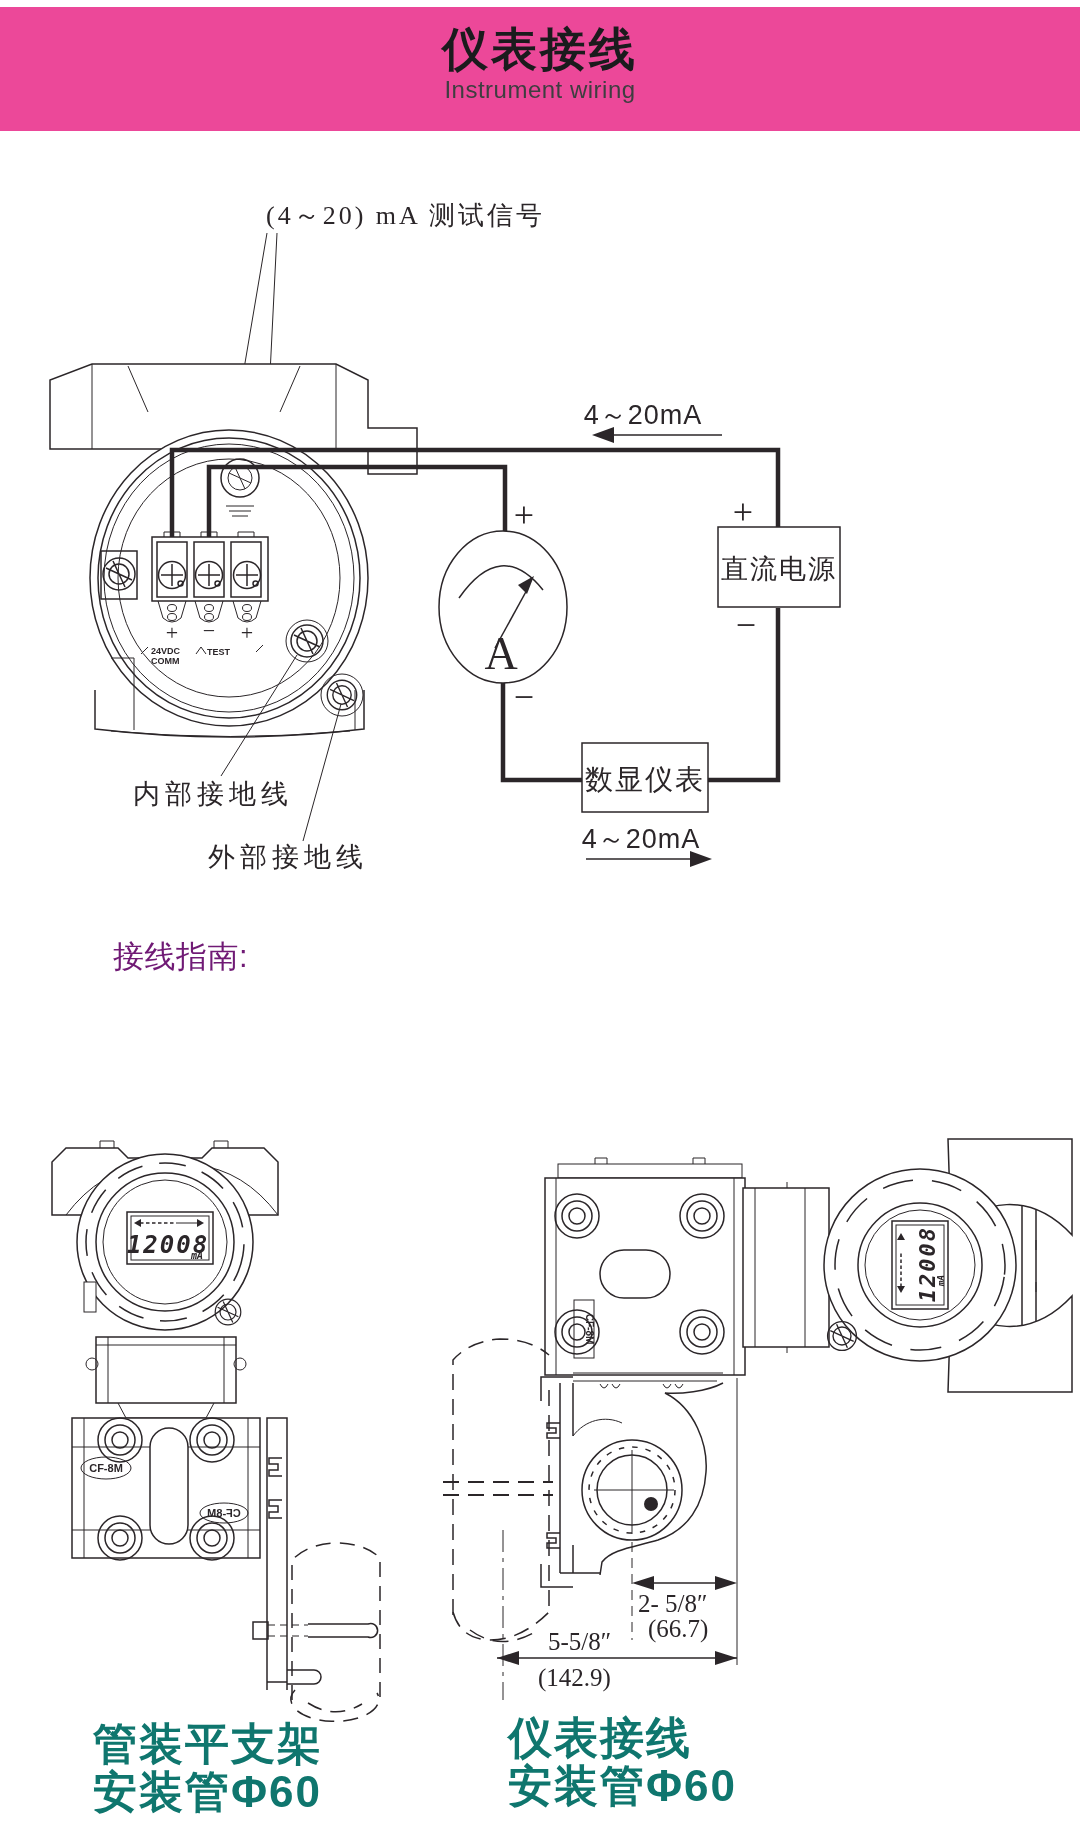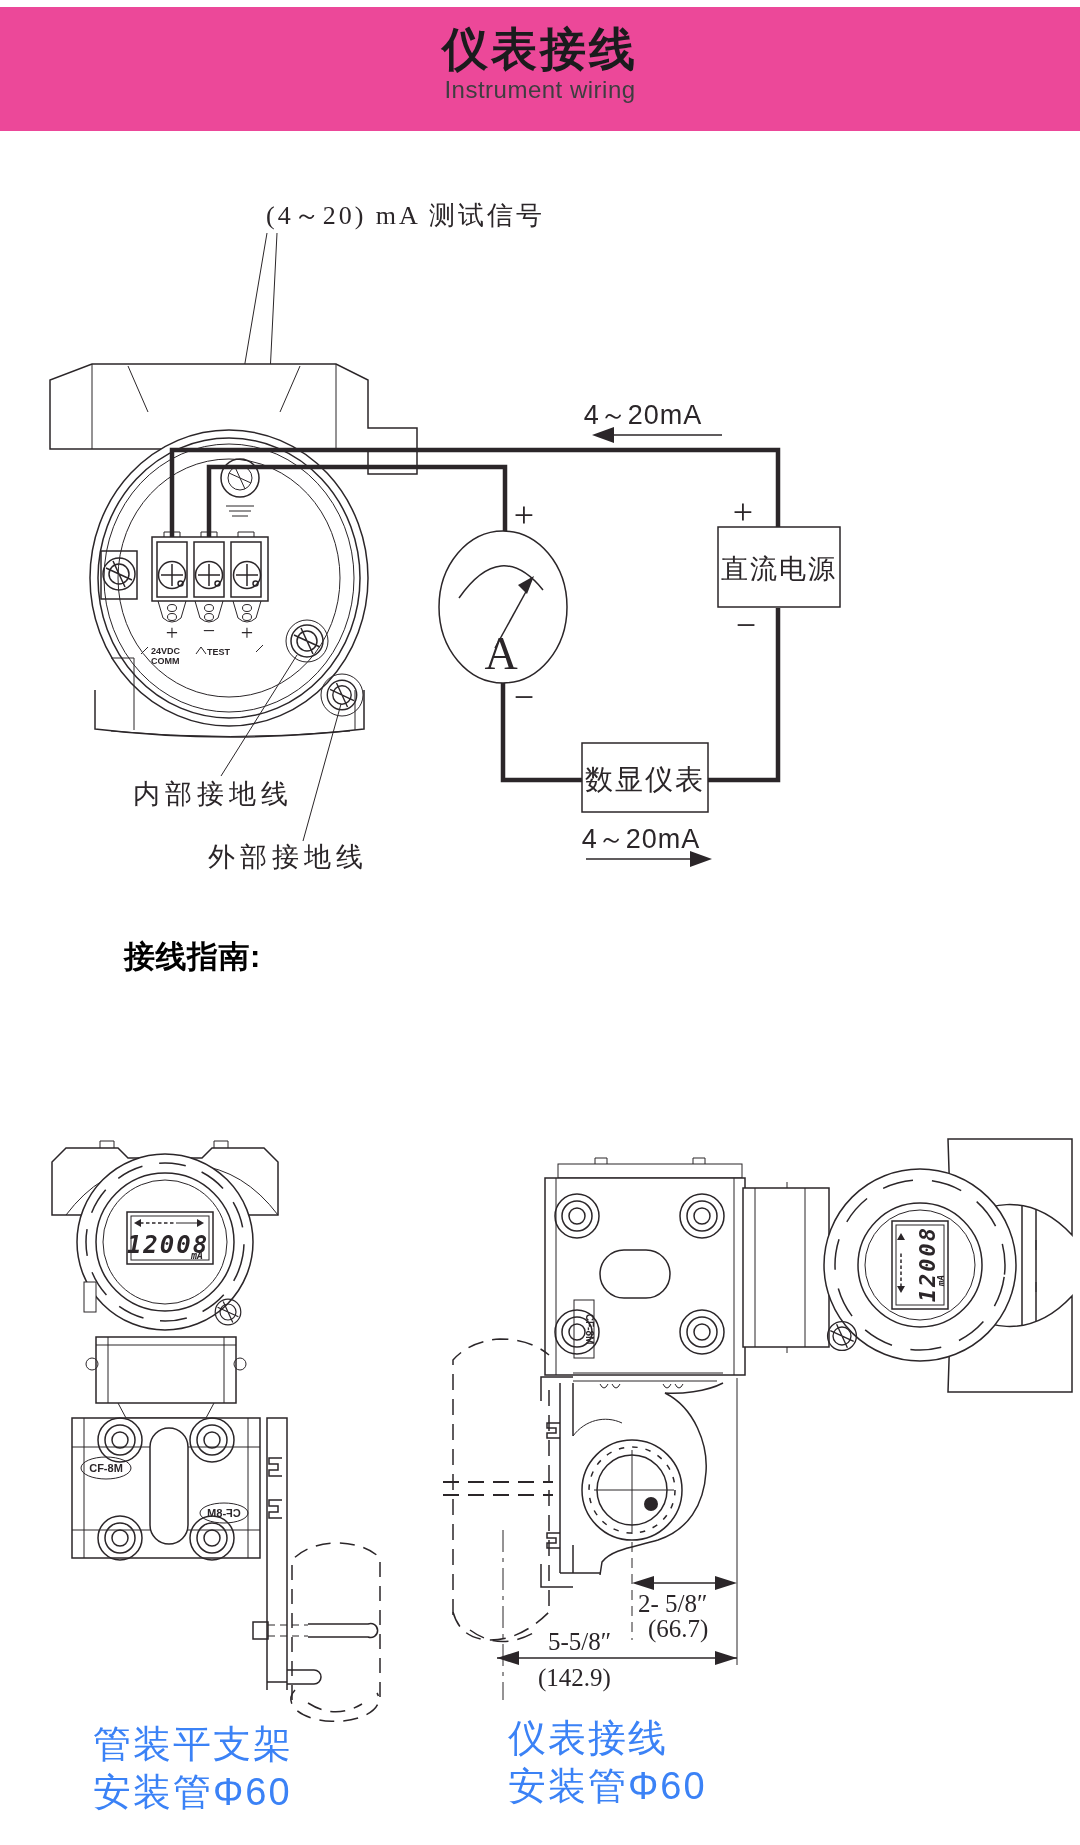--- a/index.html
+++ b/index.html
@@ -13,23 +13,23 @@
   .header .sub{font-size:24px;color:#3e3e40;letter-spacing:0.5px}
   svg.art{position:absolute;left:0;top:0}
   .ln{fill:none;stroke:#2b2629;stroke-width:1.5}
   .thin{stroke-width:1}
   .thk{stroke-width:4.5}
   .wht{fill:#ffffff}
   .drk{fill:#2b2629;stroke:none}
   text{fill:#2b2629}
   .ser{font-family:"Liberation Serif","DejaVu Serif",serif}
   .mono{font-family:"DejaVu Sans Mono",monospace;font-weight:bold}
-  .guide{position:absolute;left:124px;top:936px;color:#000000;
-         font-size:31px;font-weight:bold;line-height:42.5px;letter-spacing:0.5px;white-space:nowrap}
-  .caption{position:absolute;color:#3b82f6;font-size:38px;font-weight:400;
+  .guide{position:absolute;left:113px;top:936px;color:#701a75;
+         font-size:31px;font-weight:normal;line-height:42.5px;letter-spacing:0.5px;white-space:nowrap}
+  .caption{position:absolute;color:#0f766e;font-size:44px;font-weight:700;
            line-height:48px;letter-spacing:2px;white-space:nowrap}
   .caption.left{left:93px;top:1720px}
   .caption.right{left:508px;top:1714px}
 </style>
 </head>
 <body>
 
 <div class="header">
   <div class="title">仪表接线</div>
   <div class="sub">Instrument wiring</div>

